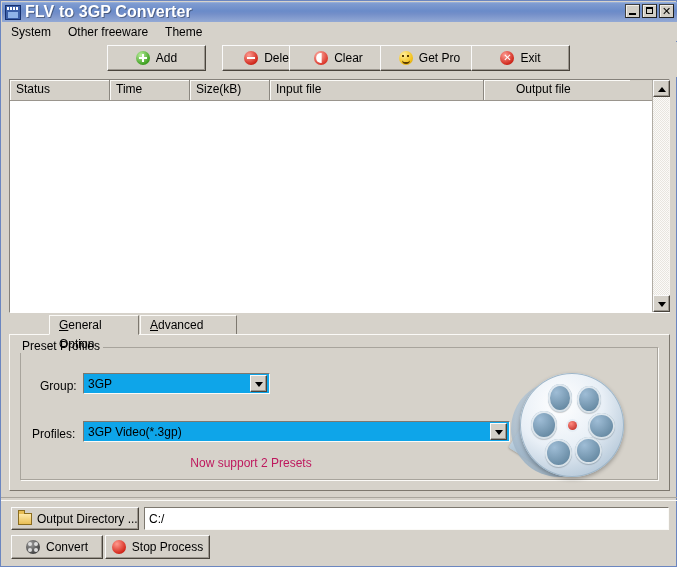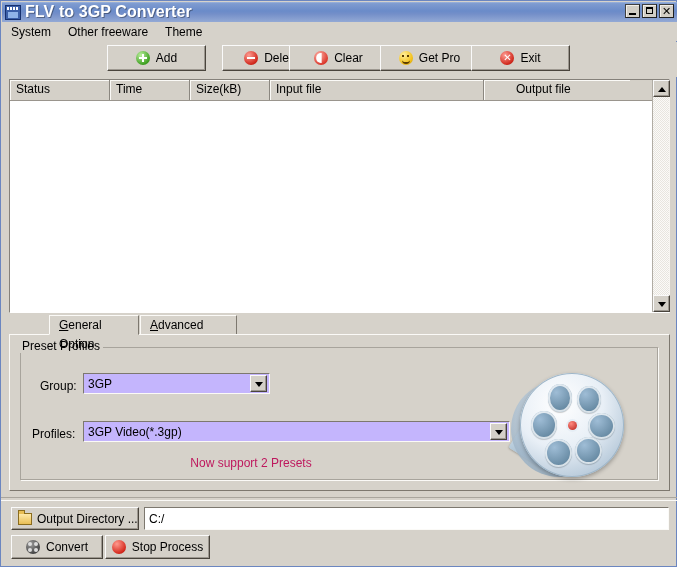--- a/index.html
+++ b/index.html
@@ -96,21 +96,21 @@
   .tab u{text-decoration:underline;}
   .tabpanel{position:absolute;left:8px;top:333px;width:661px;height:157px;
             background:#d6d2ca;border:1px solid;border-color:#fbfaf7 #7d786f #7d786f #fbfaf7;
             box-sizing:border-box;}
 
   .groupbox{position:absolute;left:10px;top:12px;width:638px;height:133px;
             border:1px solid #a8a49c;box-shadow:1px 1px 0 #fbfaf7;box-sizing:border-box;}
   .grouplabel{position:absolute;left:18px;top:338px;background:#d6d2ca;padding:0 3px;font-size:12px;}
 
   .row-label{position:absolute;font-size:12px;}
-  .combo{position:absolute;height:21px;background:#c4b5fd;
+  .combo{position:absolute;height:21px;background:#0ea5e9;
          border:1px solid;border-color:#7d786f #fbfaf7 #fbfaf7 #7d786f;
          box-sizing:border-box;display:flex;align-items:center;}
   .combo .val{padding-left:4px;font-size:12px;flex:1;white-space:nowrap;overflow:hidden;}
   .combo .dd{width:17px;height:17px;margin-right:2px;background:#d4d0c8;
         border:1px solid;border-color:#fafafa #49443c #49443c #fafafa;
         box-shadow:inset -1px -1px 0 #9d9890;position:relative;box-sizing:border-box;flex:none;}
   .combo .dd:after{content:"";position:absolute;left:4px;top:6px;width:0;height:0;
         border-left:4px solid transparent;border-right:4px solid transparent;border-top:5px solid #000;}
 
   .notice{position:absolute;left:0;top:455px;width:500px;text-align:center;color:#be185d;font-size:12px;}

